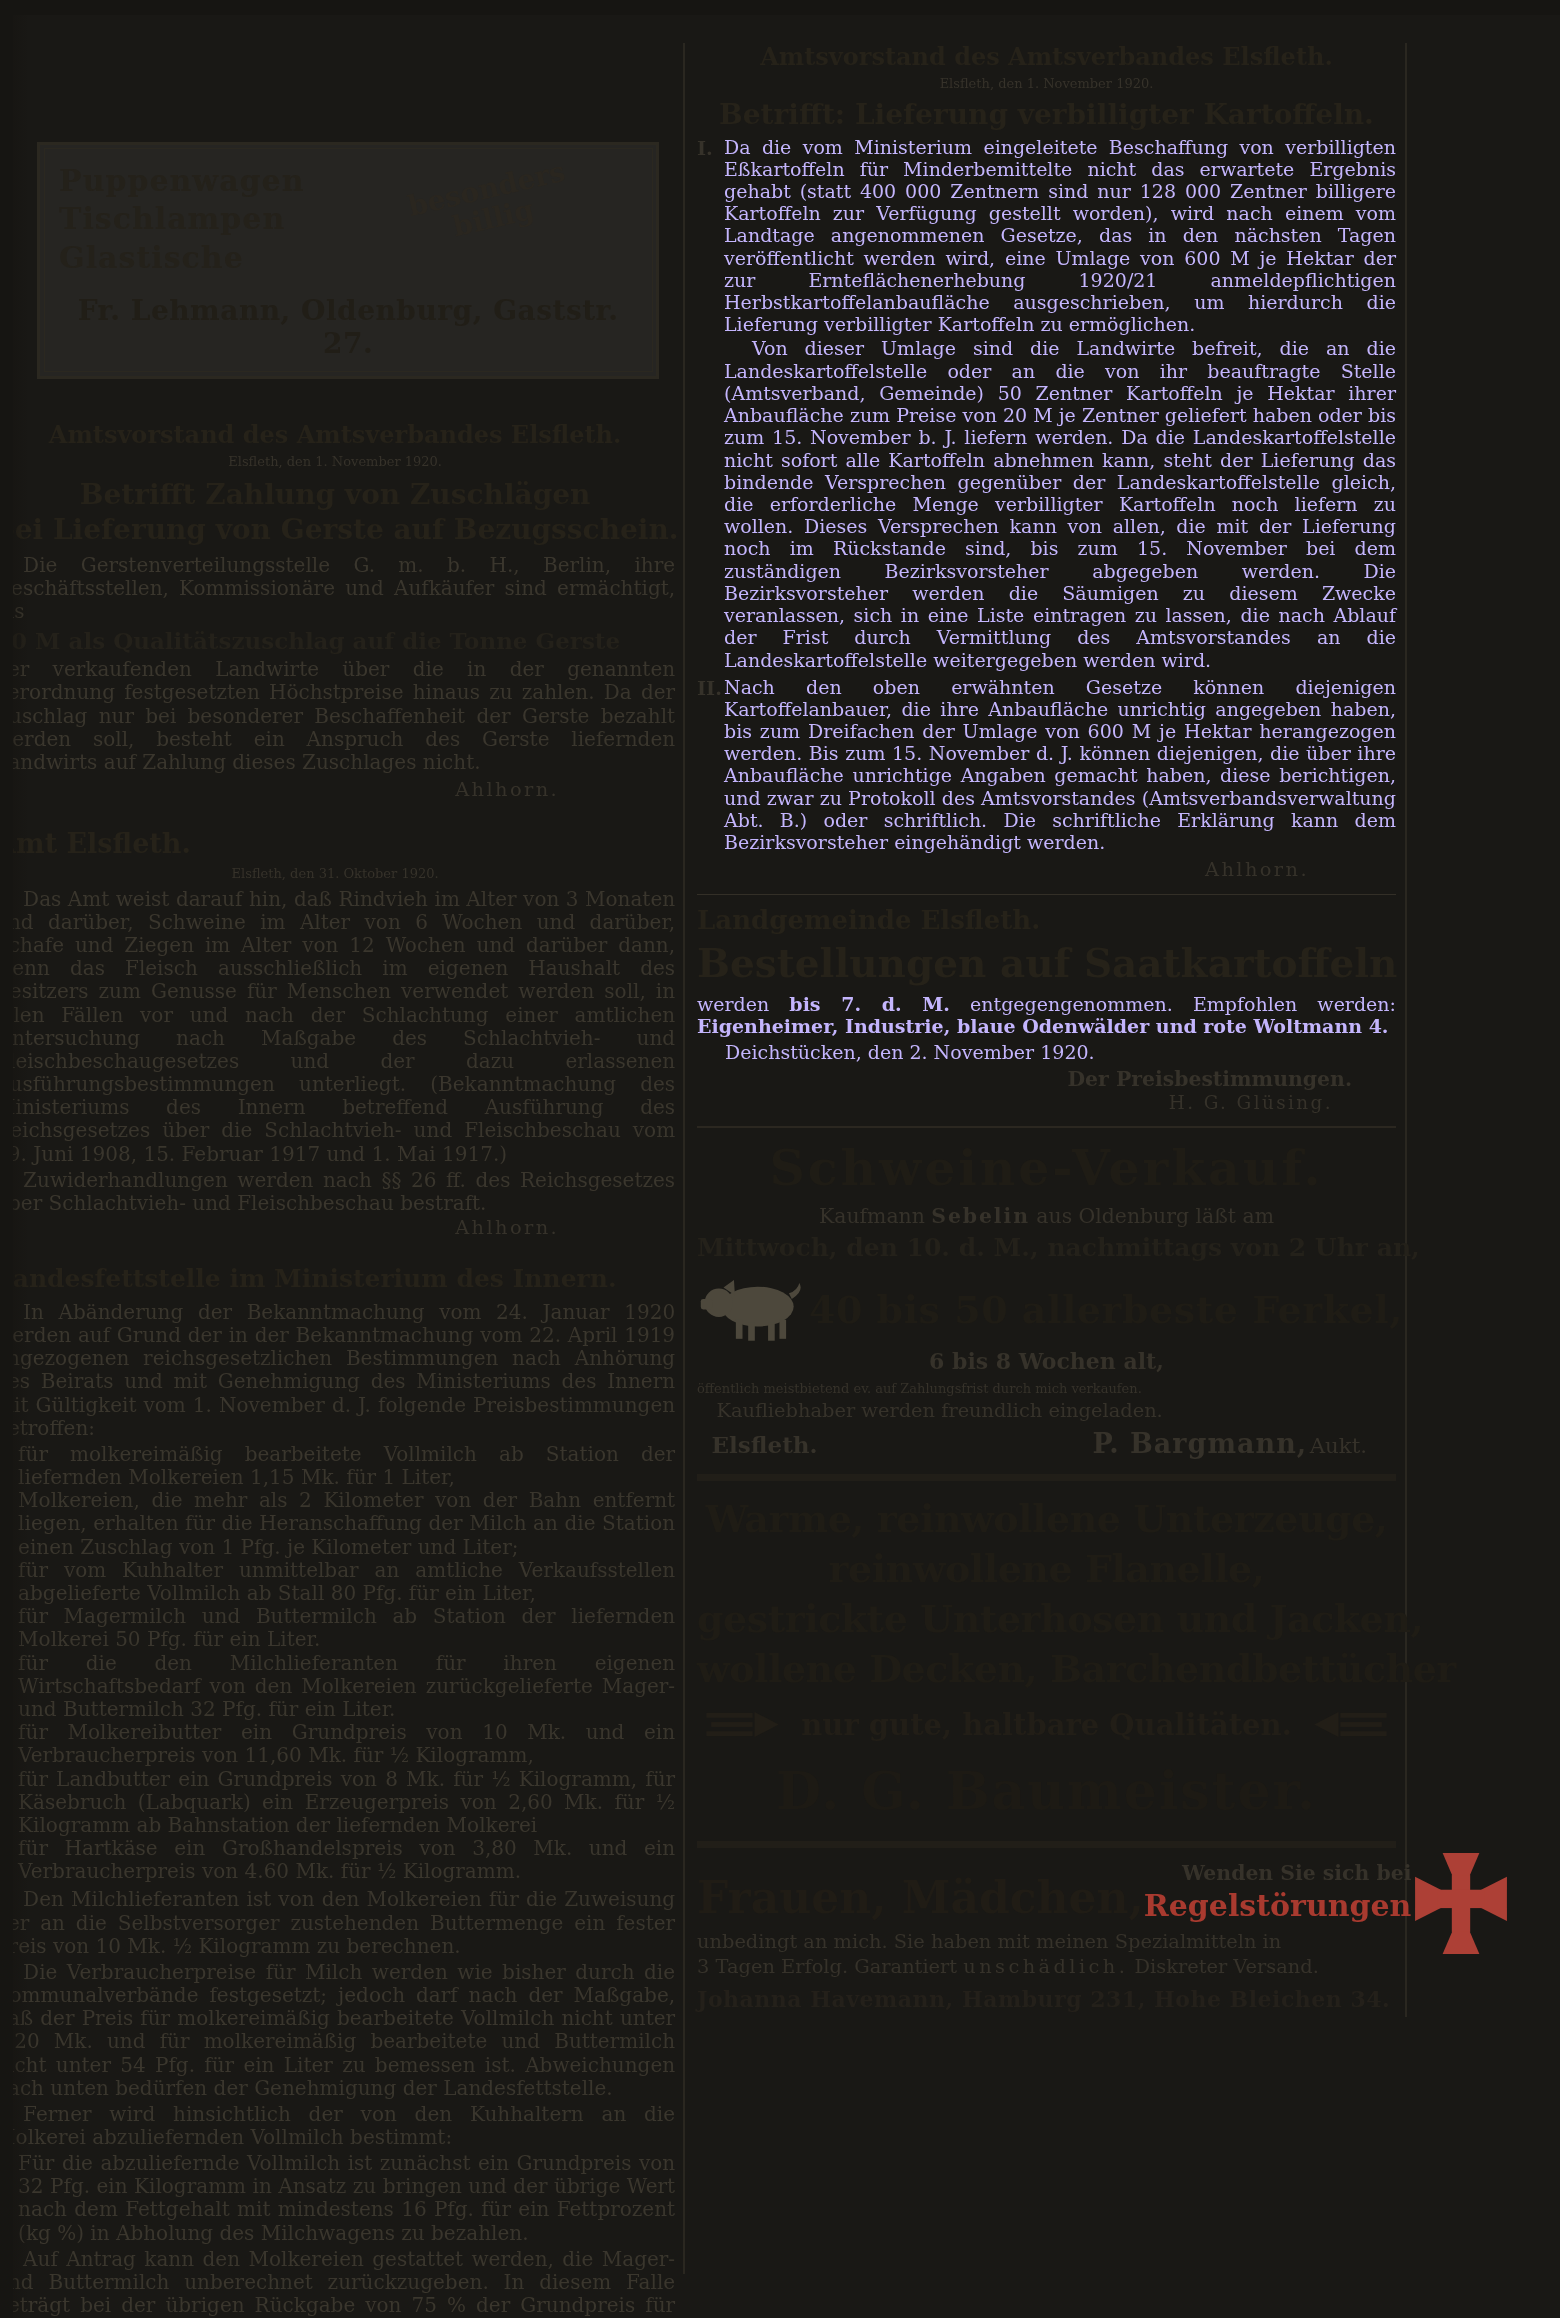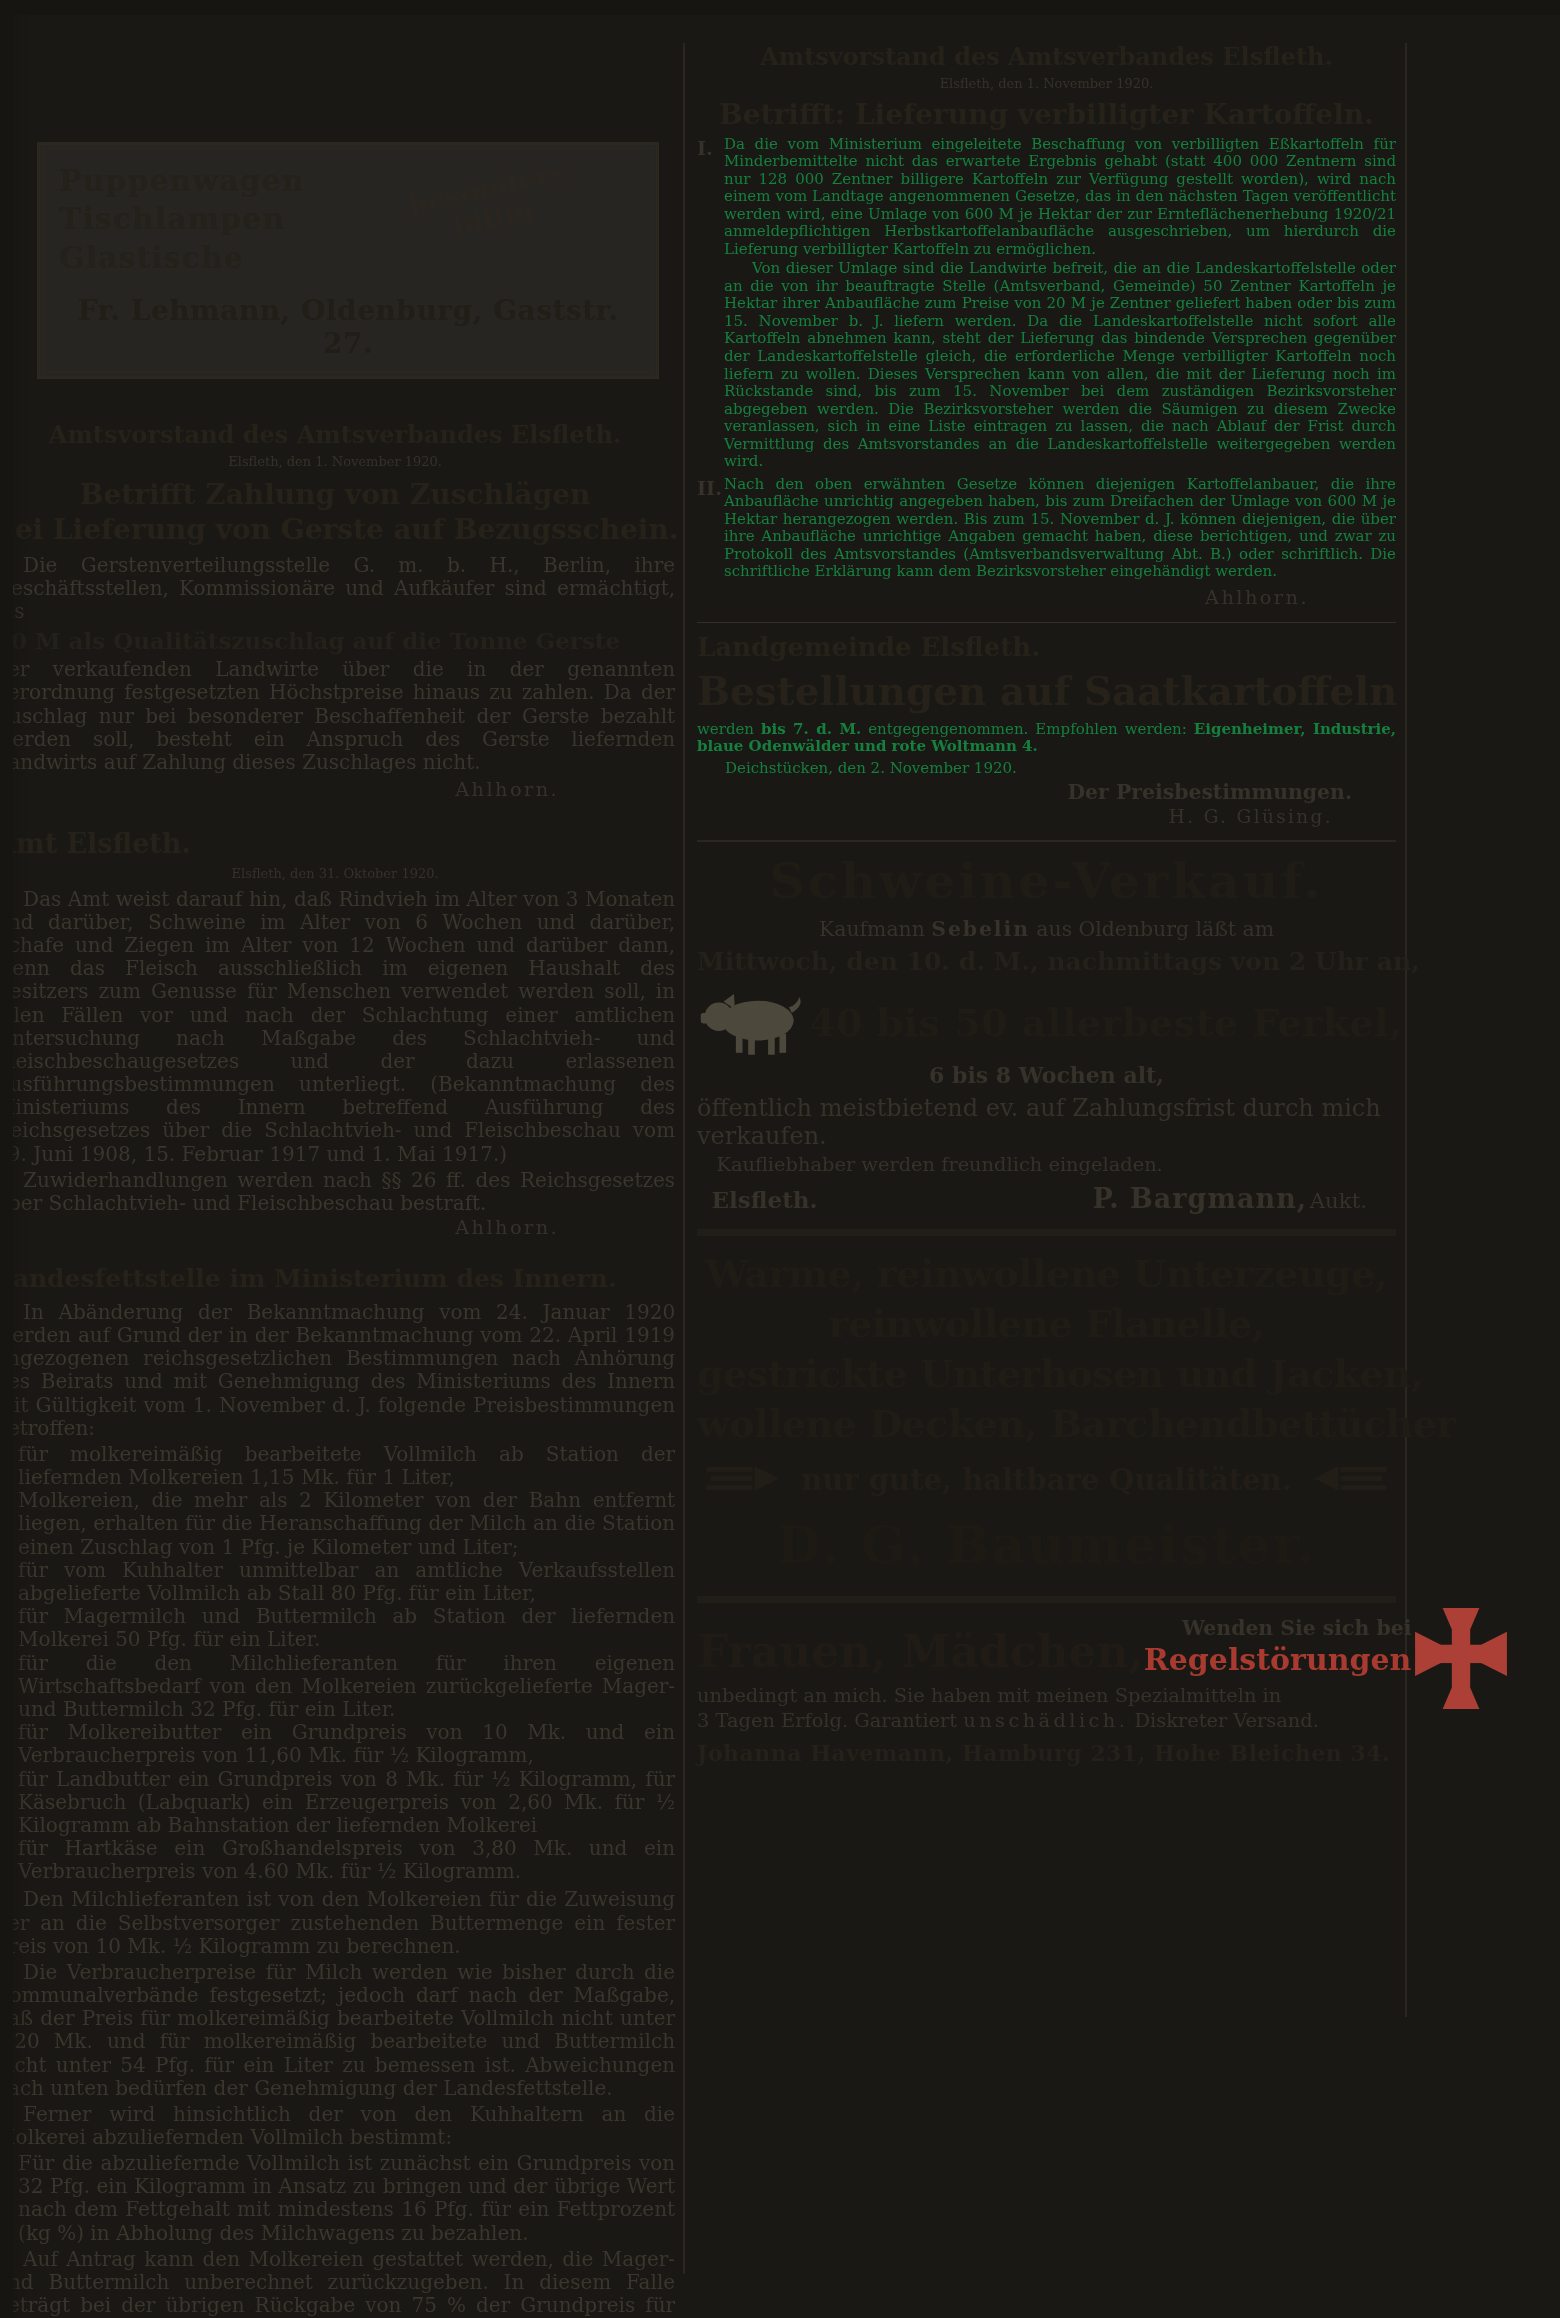--- a/index.html
+++ b/index.html
@@ -30,21 +30,21 @@
   .col { position: absolute; z-index: 10; }
   .col-left  { left: -4.9px; top: 142px; width: 680px; }
   .col-right { left: 697px; top: 42px;  width: 699px; }
 
   .center { text-align: center; }
   .right  { text-align: right; }
   .bold   { font-weight: bold; }
   .nowrap { white-space: nowrap; }
 
   .col-left  .body { font-size: 20px; line-height: 1.16; text-align: justify; color:#3a362d; }
-  .col-right .body { font-size: 15px; line-height: 1.17; text-align: justify; color:#15803d; }
+  .col-right .body { font-size: 19px; line-height: 1.17; text-align: justify; color:#c4b5fd; }
   .indent { text-indent: 28px; }
 
   .sec-head   { font-weight: bold; color: #262219; }
   .dateline   { font-size: 13px; }
 
   
   .box-ad { margin-left: 42px; width: 622px; border: 3.4px solid #2b2820; padding: 3.4px; background: rgba(255,255,255,.06); }
   .box-ad-inner { border: 1.5px solid #2b2820; padding: 12.6px 14.6px 11.6px; position: relative; }
   .ad-word { font-size: 30px; font-weight: bold; line-height: 1.28; color:#24211a; letter-spacing: 1px; }
   .ad-rot { position: absolute; right: 82px; top: 25px; transform: rotate(-13deg);
@@ -233,21 +233,21 @@
             <rect x="108" y="106" width="14" height="38"></rect>
             <rect x="150" y="106" width="14" height="38"></rect>
             <rect x="174" y="100" width="14" height="40"></rect>
             <path d="M200 56 q 26 -16 16 -34 q -4 16 -22 22 z"></path>
           </g>
         </svg>
       </span>
       <span class="big-ferkel">40 bis 50 allerbeste Ferkel,</span>
     </div>
     <div class="center bold" style="font-size:22px; margin-top:1.9px;">6 bis 8 Wochen alt,</div>
-    <div style="font-size:24px; margin-top:6.8px;">öffentlich meistbietend ev. auf Zahlungsfrist durch mich verkaufen.</div>
+    <div style="font-size:13px; margin-top:6.8px;">öffentlich meistbietend ev. auf Zahlungsfrist durch mich verkaufen.</div>
     <div style="font-size:19.4px; margin-top:2.9px; padding-left:19.4px;">Kaufliebhaber werden freundlich eingeladen.</div>
     <div style="display:flex; justify-content:space-between; align-items:baseline; margin-top:6.8px; padding:0 29px 0 14.6px;">
       <span class="bold" style="font-size:23px;">Elsfleth.</span>
       <span><span class="bold" style="font-size:27px; letter-spacing:1px;">P. Bargmann,</span> <span style="font-size:21.3px;">Aukt.</span></span>
     </div>
   </div>
 
   <div class="hr-thick"></div>
 
   <div>

